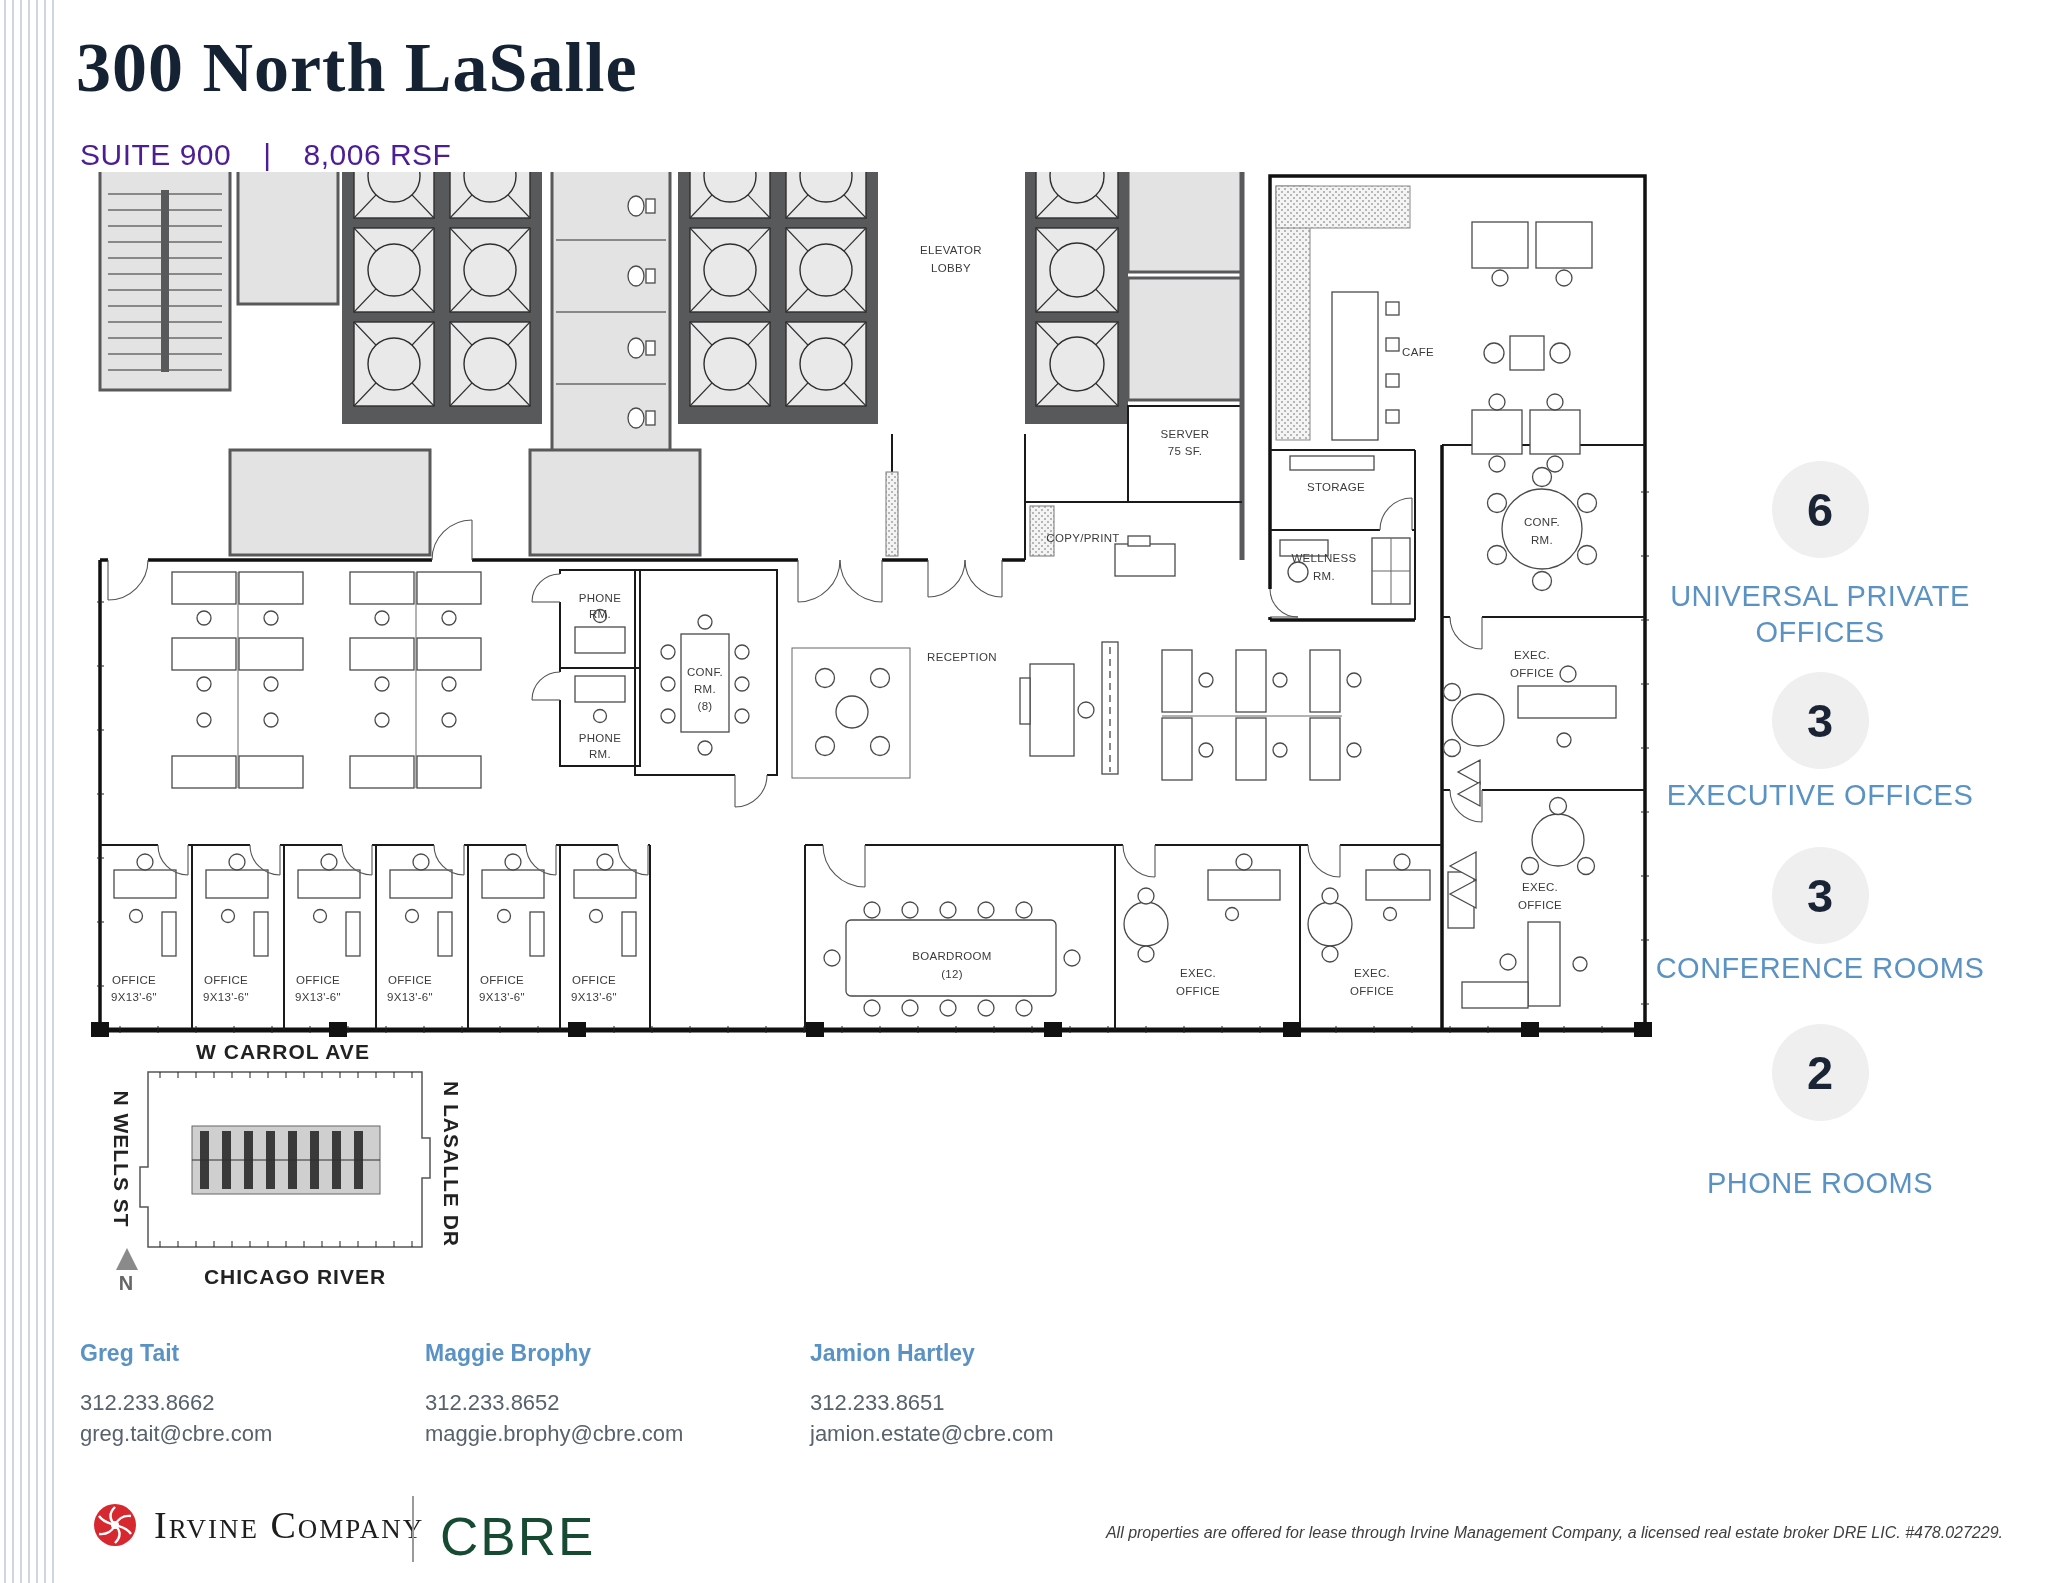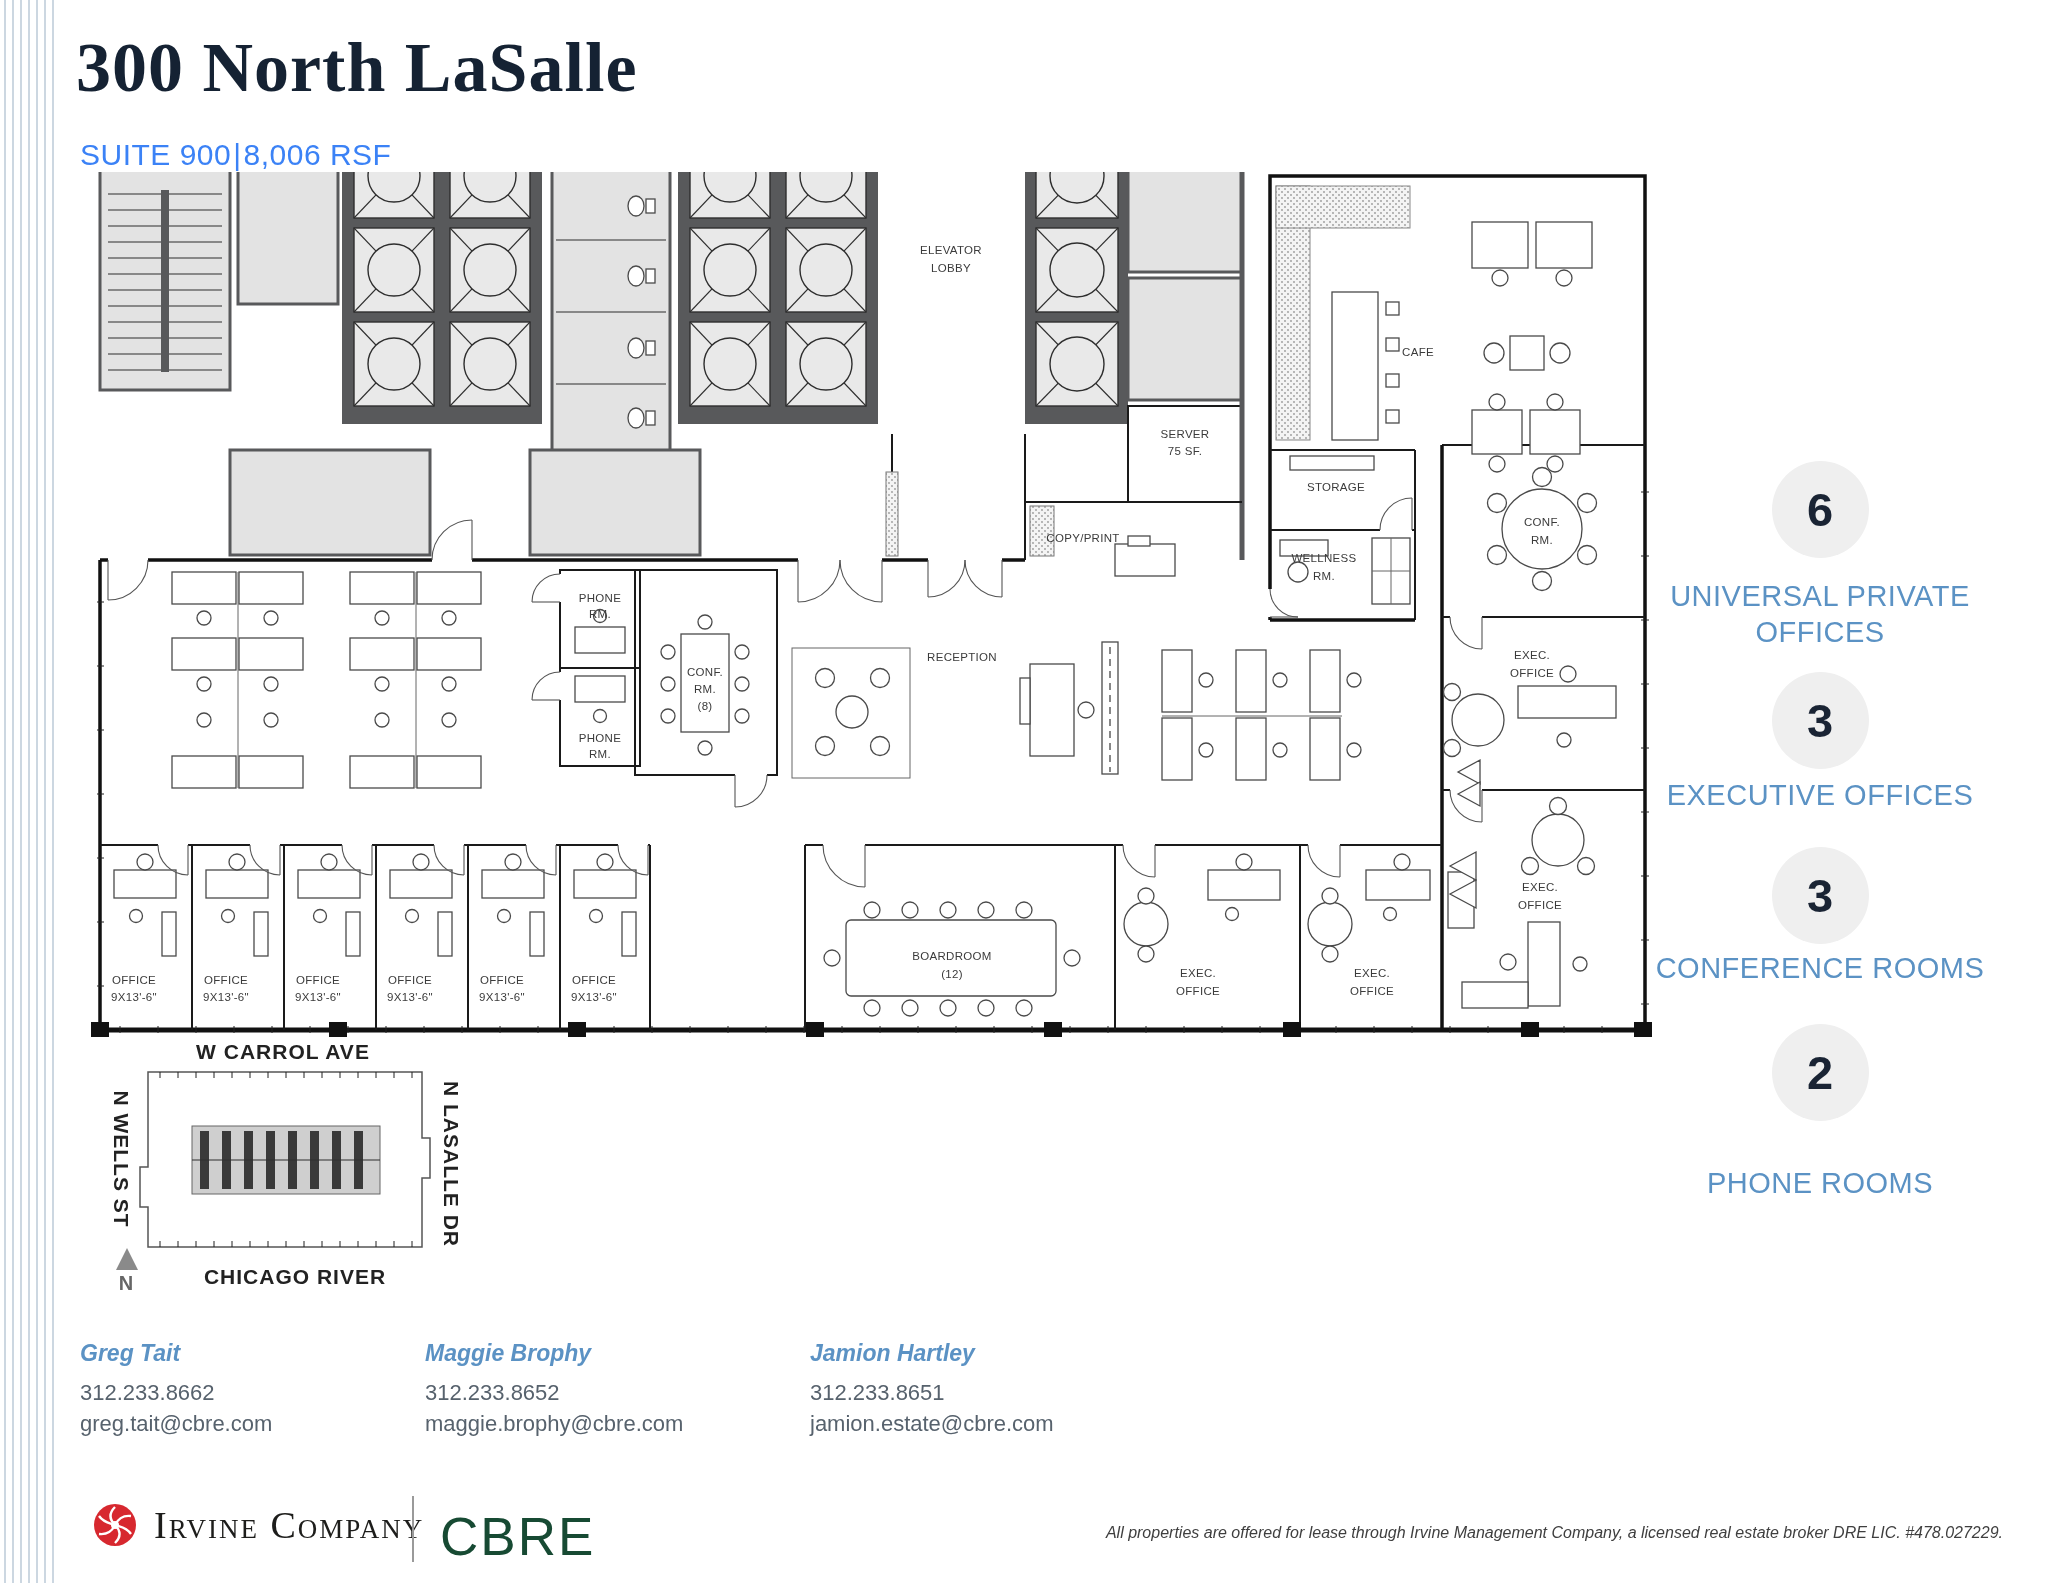--- a/index.html
+++ b/index.html
@@ -2,22 +2,22 @@
 <html><head>
 <meta charset="utf-8">
 <style>
   html,body{margin:0;padding:0;}
   body{width:2048px;height:1583px;background:#fff;position:relative;overflow:hidden;
        font-family:"Liberation Sans",sans-serif;}
   .pinstripes{position:absolute;left:4px;top:0;width:55px;height:1583px;
       background:repeating-linear-gradient(90deg,#ccd7e1 0 2px,rgba(0,0,0,0) 2px 8px);}
   .title{position:absolute;left:76px;top:28px;margin:0;font-family:"Liberation Serif",serif;
       font-weight:bold;font-size:70px;color:#152233;letter-spacing:1px;}
-  .subtitle{position:absolute;left:80px;top:138px;font-size:30px;color:#3b82f6;
-      letter-spacing:.5px;display:flex;gap:2px;font-weight:500;}
+  .subtitle{position:absolute;left:80px;top:138px;font-size:30px;color:#4c1d95;
+      letter-spacing:.5px;display:flex;gap:32px;font-weight:500;}
   
   #plan{position:absolute;left:80px;top:172px;width:1580px;height:868px;}
   .corefill{fill:#e3e3e3;stroke:#58595b;stroke-width:3;}
   .coredark{fill:#58595b;}
   .roomw{fill:#fff;stroke:#1a1a1a;stroke-width:2;}
   .shaft{fill:#e9e9e9;stroke:#2e2e2e;stroke-width:1.4;}
   .shline{stroke:#2e2e2e;stroke-width:1.1;fill:none;}
   .w2{stroke:#1a1a1a;stroke-width:2;fill:none;}
   .w3{stroke:#111;stroke-width:3.5;fill:none;}
   .w4{stroke:#111;stroke-width:5;fill:none;}
@@ -38,21 +38,21 @@
       display:flex;align-items:center;justify-content:center;}
   .stat-value{font-size:47px;font-weight:bold;color:#1a2434;}
   .stat-label{font-size:29px;color:#5b92c4;letter-spacing:.5px;line-height:36px;font-weight:500;}
   
   #mapsvg{position:absolute;left:80px;top:1042px;width:420px;height:300px;}
   .street{font-family:"Liberation Sans",sans-serif;font-size:21px;font-weight:bold;fill:#222;
       letter-spacing:1px;text-anchor:middle;}
   .kp{fill:#fff;stroke:#555;stroke-width:1.5;}
   
   .contact{position:absolute;top:1340px;width:340px;}
-  .contact .name{font-size:23px;font-weight:bold;color:#5b92c4;margin-bottom:10px;font-style:italic;}
+  .contact .name{font-size:23px;font-weight:bold;color:#5b92c4;margin-bottom:20px;}
   .contact .detail{font-size:22px;color:#57626d;line-height:31px;}
   
   .irvine{position:absolute;left:92px;top:1502px;display:flex;align-items:center;gap:16px;}
   .irvine-text{font-family:"Liberation Serif",serif;font-variant:small-caps;font-size:38px;
       color:#1d1d1b;letter-spacing:2px;font-weight:500;}
   .logo-divider{position:absolute;left:412px;top:1496px;width:2px;height:66px;background:#9a9a9a;}
   .cbre{position:absolute;left:440px;top:1506px;font-size:53px;font-weight:normal;color:#174a33;
       letter-spacing:2px;}
   .disclaimer{position:absolute;right:45px;top:1524px;font-size:16px;color:#3f3f3f;font-style:italic;}
 </style>

